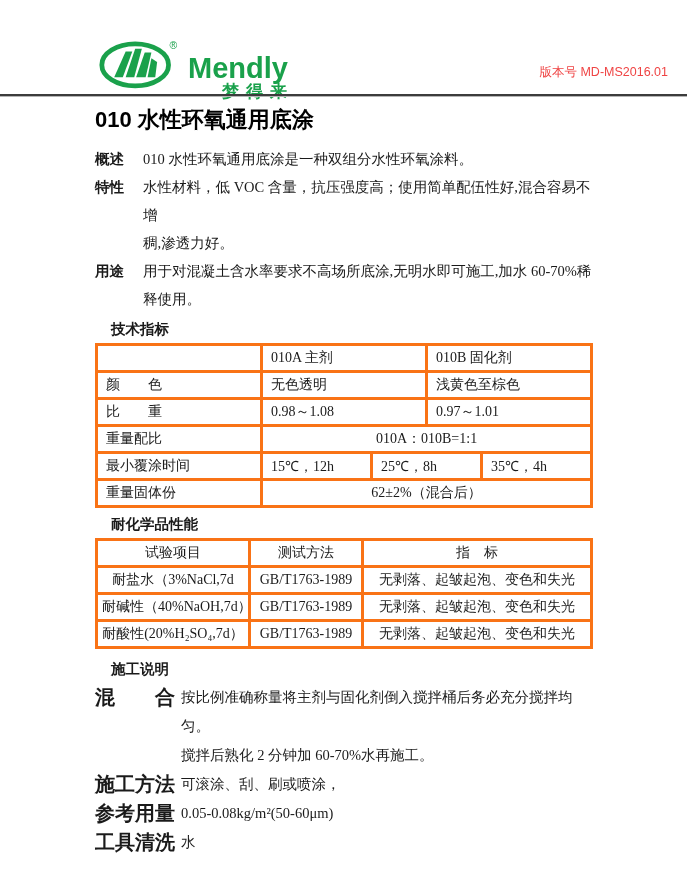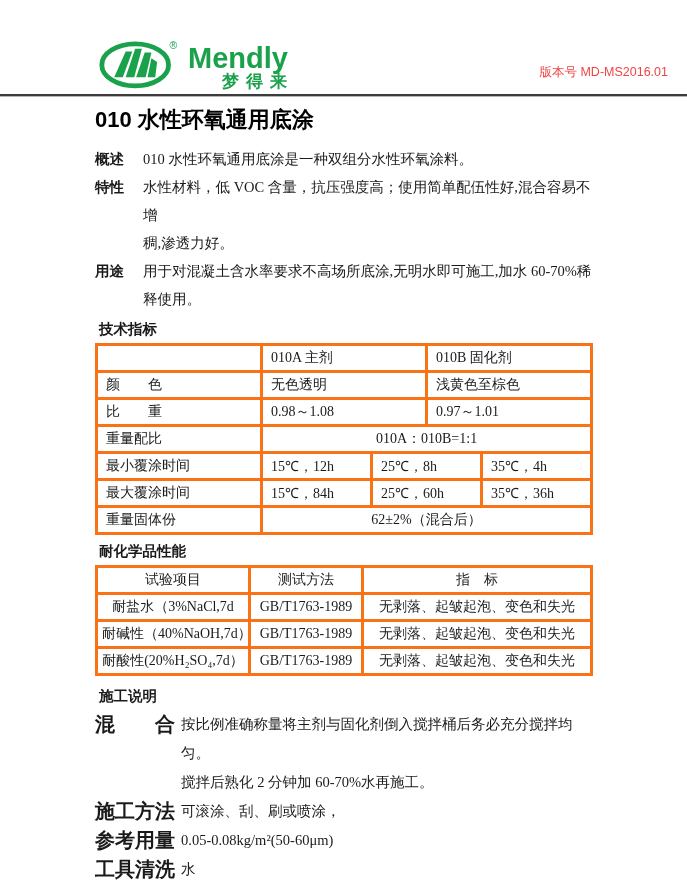--- a/index.html
+++ b/index.html
@@ -15,21 +15,21 @@
   }
 
   
   .logo-wrap {
     position: absolute;
     left: 98px;
     top: 36px;
     display: flex;
     align-items: flex-start;
   }
-  .logo-text-block { margin-left: 8px; margin-top: 8px; }
+  .logo-text-block { margin-left: 8px; margin-top: 18px; }
   .brand-name {
     font-family: "Liberation Sans", sans-serif;
     font-weight: bold;
     font-size: 29px;
     line-height: 28px;
     letter-spacing: 0px;
     color: #1aa14b;
   }
   .brand-cn {
     font-family: "Liberation Sans", sans-serif;
@@ -81,21 +81,21 @@
     font-family: "Liberation Sans", sans-serif;
     font-size: 14.5px;
   }
   .para .txt { flex: 1; }
 
   .sec-label {
     font-family: "Liberation Sans", sans-serif;
     font-weight: bold;
     font-size: 14.5px;
     line-height: 20px;
-    margin: 6px 0 4px 4px;
+    margin: 6px 0 4px 16px;
   }
 
   table { border-collapse: collapse; table-layout: fixed; width: 495px; }
   table, th, td { border: 3px solid #f97316; }
   table { border-width: 2px; }
   td, th {
     font-size: 14px;
     font-weight: normal;
     height: 27px;
     padding: 2px 8px;
@@ -197,26 +197,20 @@
         <td>重量配比</td>
         <td colspan="6" class="span-center">010A：010B=1:1</td>
       </tr>
       <tr>
         <td>最小覆涂时间</td>
         <td colspan="2">15℃，12h</td>
         <td colspan="2">25℃，8h</td>
         <td colspan="2">35℃，4h</td>
       </tr>
       <tr>
-        <td>最大覆涂时间</td>
-        <td colspan="2">15℃，84h</td>
-        <td colspan="2">25℃，60h</td>
-        <td colspan="2">35℃，36h</td>
-      </tr>
-      <tr>
         <td>重量固体份</td>
         <td colspan="6" class="span-center">62±2%（混合后）</td>
       </tr>
     </tbody>
       </table>
 
     <div class="sec-label">耐化学品性能</div>
 
     <table class="chem">
       <colgroup>

